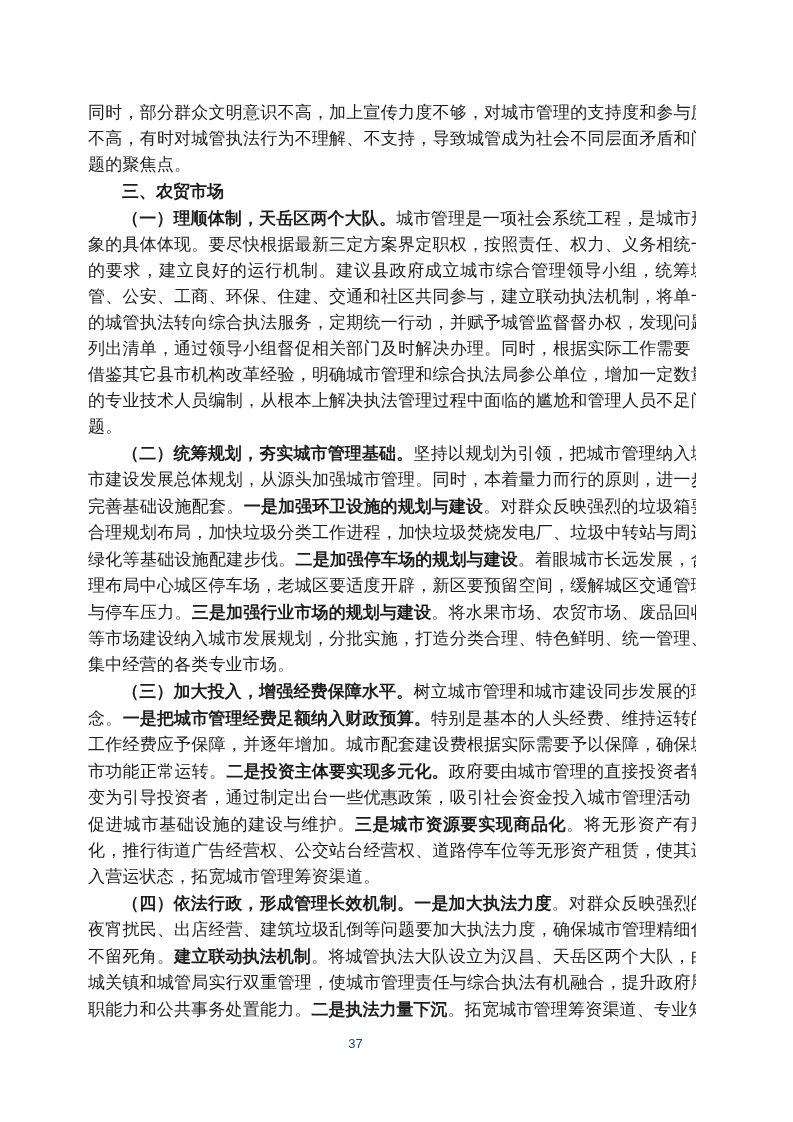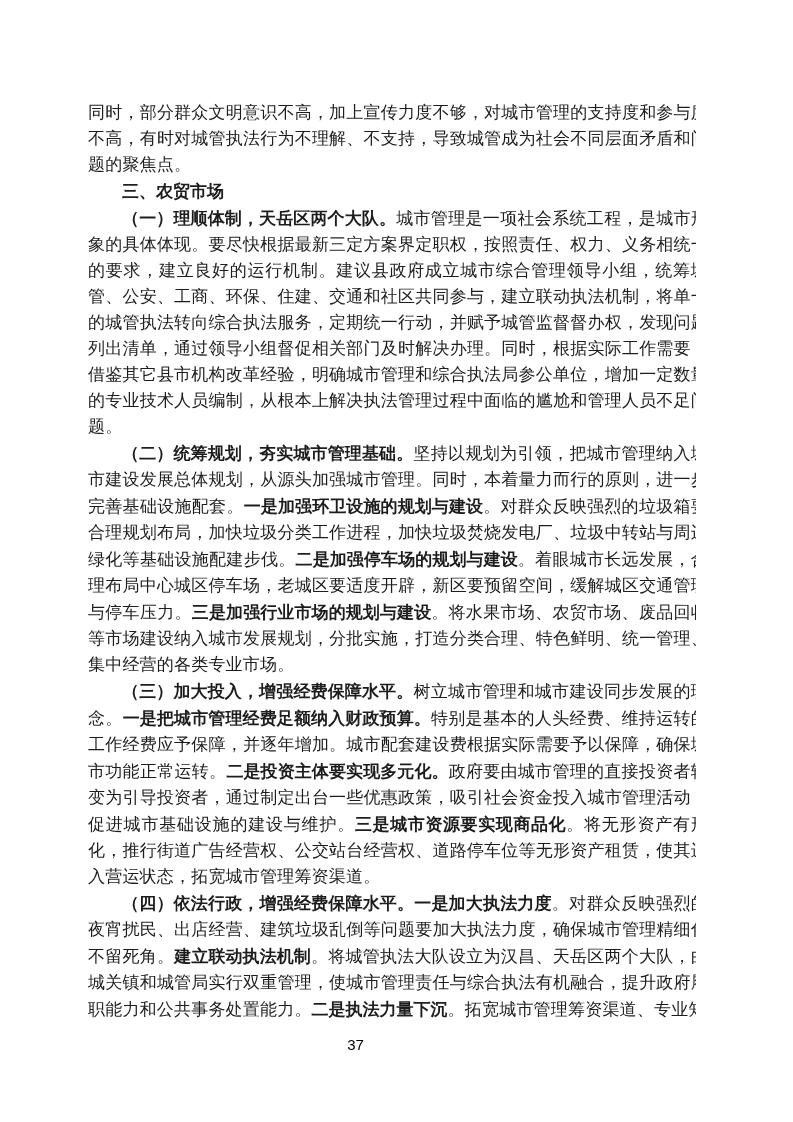--- a/index.html
+++ b/index.html
@@ -45,32 +45,32 @@
   .para.heading .run {
     font-weight: 700;
     font-family: "DejaVu Sans", "Liberation Sans", sans-serif;
   }
   .page-number {
     position: absolute;
     left: 0;
     right: 0;
     top: 1036px;
     text-align: center;
-    font-size: 15px;
+    font-size: 13px;
     font-family: "Liberation Sans", "DejaVu Sans", sans-serif;
-    color: #000000;
+    color: #0c4a6e;
     margin-left: 15px;
   }
 </style>
 </head>
 <body>
 
 <div class="page">
   <div class="content">
       <p class="para"><span class="run">同时，部分群众文明意识不高，加上宣传力度不够，对城市管理的支持度和参与度不高，有时对城管执法行为不理解、不支持，导致城管成为社会不同层面矛盾和问题的聚焦点。</span></p>
       <p class="para indent heading"><span class="run bold">三、农贸市场</span></p>
       <p class="para indent"><span class="run bold">（一）理顺体制，天岳区两个大队。</span><span class="run">城市管理是一项社会系统工程，是城市形象的具体体现。要尽快根据最新三定方案界定职权，按照责任、权力、义务相统一的要求，建立良好的运行机制。建议县政府成立城市综合管理领导小组，统筹城管、公安、工商、环保、住建、交通和社区共同参与，建立联动执法机制，将单一的城管执法转向综合执法服务，定期统一行动，并赋予城管监督督办权，发现问题列出清单，通过领导小组督促相关部门及时解决办理。同时，根据实际工作需要，借鉴其它县市机构改革经验，明确城市管理和综合执法局参公单位，增加一定数量的专业技术人员编制，从根本上解决执法管理过程中面临的尴尬和管理人员不足问题。</span></p>
       <p class="para indent"><span class="run bold">（二）统筹规划，夯实城市管理基础。</span><span class="run">坚持以规划为引领，把城市管理纳入城市建设发展总体规划，从源头加强城市管理。同时，本着量力而行的原则，进一步完善基础设施配套。</span><span class="run bold">一是加强环卫设施的规划与建设</span><span class="run">。对群众反映强烈的垃圾箱要合理规划布局，加快垃圾分类工作进程，加快垃圾焚烧发电厂、垃圾中转站与周边绿化等基础设施配建步伐。</span><span class="run bold">二是加强停车场的规划与建设</span><span class="run">。着眼城市长远发展，合理布局中心城区停车场，老城区要适度开辟，新区要预留空间，缓解城区交通管理与停车压力。</span><span class="run bold">三是加强行业市场的规划与建设</span><span class="run">。将水果市场、农贸市场、废品回收等市场建设纳入城市发展规划，分批实施，打造分类合理、特色鲜明、统一管理、集中经营的各类专业市场。</span></p>
       <p class="para indent"><span class="run bold">（三）加大投入，增强经费保障水平。</span><span class="run">树立城市管理和城市建设同步发展的理念。</span><span class="run bold">一是把城市管理经费足额纳入财政预算。</span><span class="run">特别是基本的人头经费、维持运转的工作经费应予保障，并逐年增加。城市配套建设费根据实际需要予以保障，确保城市功能正常运转。</span><span class="run bold">二是投资主体要实现多元化。</span><span class="run">政府要由城市管理的直接投资者转变为引导投资者，通过制定出台一些优惠政策，吸引社会资金投入城市管理活动，促进城市基础设施的建设与维护。</span><span class="run bold">三是城市资源要实现商品化</span><span class="run">。将无形资产有形化，推行街道广告经营权、公交站台经营权、道路停车位等无形资产租赁，使其进入营运状态，拓宽城市管理筹资渠道。</span></p>
-      <p class="para indent"><span class="run bold">（四）依法行政，增强经费保障水平。一是加大执法力度</span><span class="run">。对群众反映强烈的夜宵扰民、出店经营、建筑垃圾乱倒等问题要加大执法力度，确保城市管理精细化不留死角。</span><span class="run bold">建立联动执法机制</span><span class="run">。将城管执法大队设立为汉昌、天岳区两个大队，由城关镇和城管局实行双重管理，使城市管理责任与综合执法有机融合，提升政府履职能力和公共事务处置能力。</span><span class="run bold">二是执法力量下沉</span><span class="run">。拓宽城市管理筹资渠道、专业知</span></p>
+      <p class="para indent"><span class="run bold">（四）依法行政，形成管理长效机制。一是加大执法力度</span><span class="run">。对群众反映强烈的夜宵扰民、出店经营、建筑垃圾乱倒等问题要加大执法力度，确保城市管理精细化不留死角。</span><span class="run bold">建立联动执法机制</span><span class="run">。将城管执法大队设立为汉昌、天岳区两个大队，由城关镇和城管局实行双重管理，使城市管理责任与综合执法有机融合，提升政府履职能力和公共事务处置能力。</span><span class="run bold">二是执法力量下沉</span><span class="run">。拓宽城市管理筹资渠道、专业知</span></p>
     </div>
   <div class="page-number">37</div>
 </div>
 
 </body></html>

